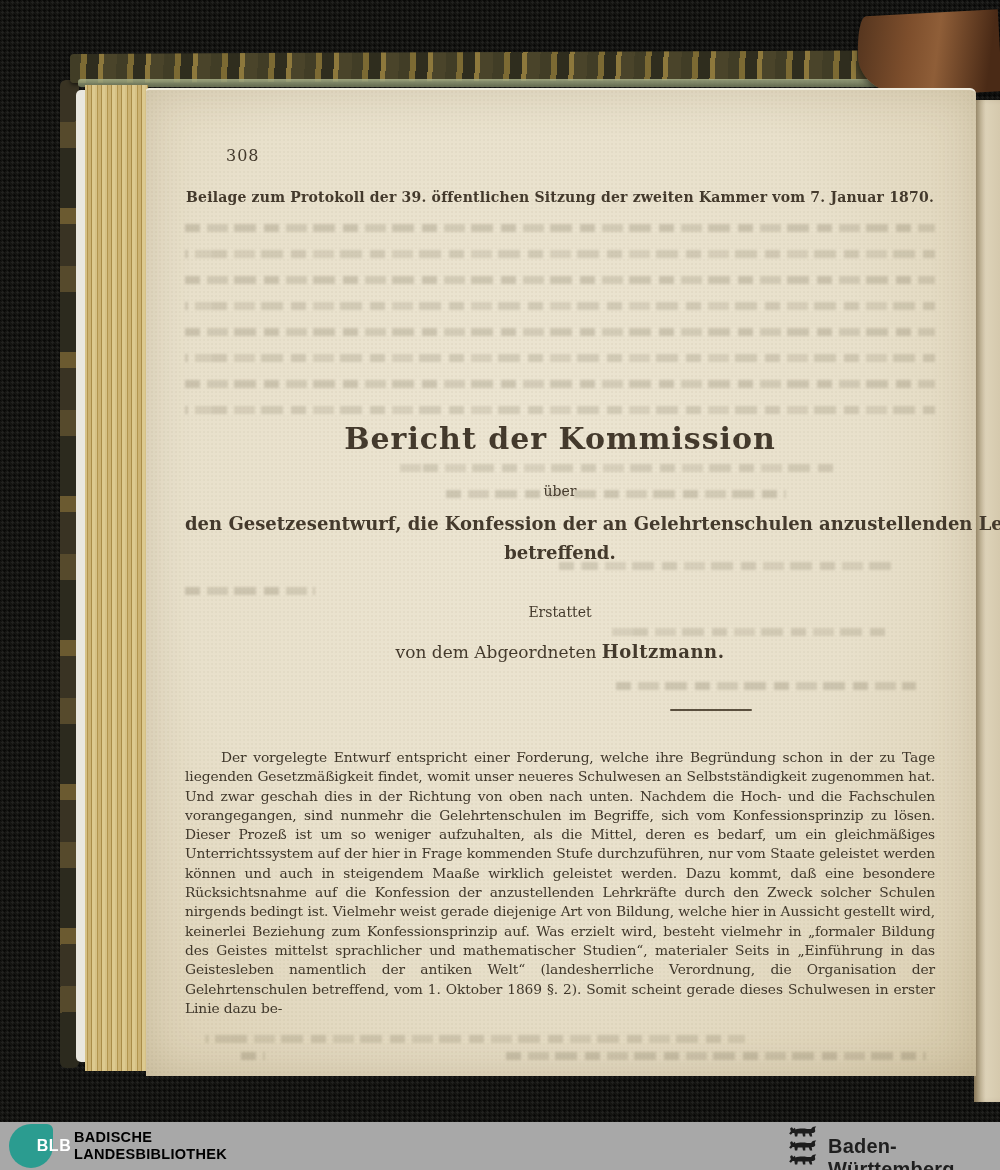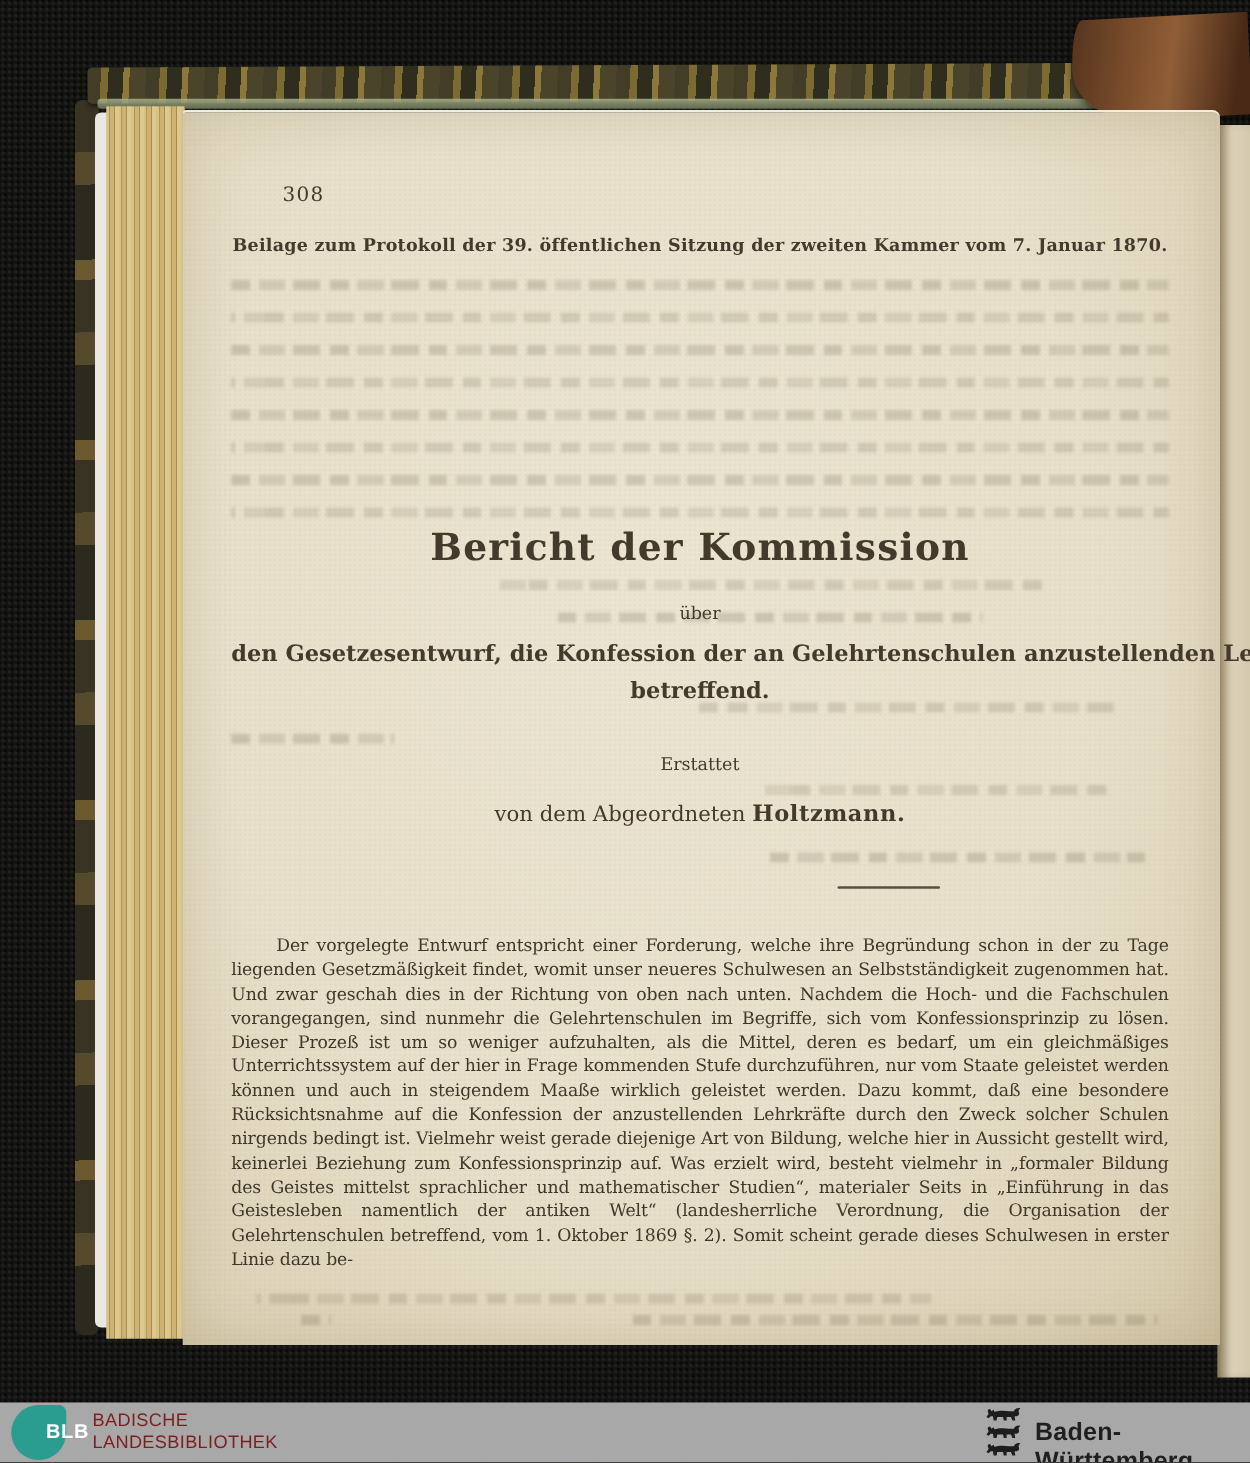--- a/index.html
+++ b/index.html
@@ -58,22 +58,22 @@
      background:repeating-linear-gradient(90deg,rgba(104,95,72,.45) 0 15px,rgba(0,0,0,0) 15px 22px,
         rgba(104,95,72,.34) 22px 43px,rgba(0,0,0,0) 43px 49px,rgba(104,95,72,.42) 49px 71px,rgba(0,0,0,0) 71px 79px);}
   .ghost.alt{background-position:27px 0;opacity:.42;}
 
   
   .bar{position:absolute;left:0;top:1122px;width:1000px;height:48px;background:#a8a8a8;
      font-family:"Liberation Sans",sans-serif;}
   .blb-logo{position:absolute;left:9px;top:2px;width:44px;height:44px;background:#2b9c90;
      border-radius:22px 6px 22px 22px;display:flex;align-items:center;justify-content:center;}
   .blb-logo span{color:#fff;font-size:16px;font-weight:bold;letter-spacing:.5px;margin-left:46px;}
-  .lib-name{position:absolute;left:74px;top:7px;font-size:14.5px;font-weight:normal;line-height:17px;
-     color:#7f1d1d;letter-spacing:.3px;}
+  .lib-name{position:absolute;left:74px;top:7px;font-size:14.5px;font-weight:bold;line-height:17px;
+     color:#000000;letter-spacing:.3px;}
   .arms{position:absolute;left:788px;top:3px;display:flex;flex-direction:column;gap:1px;}
   .arms svg{width:30px;height:13px;fill:#1d1d1d;}
   .state{position:absolute;left:828px;top:13px;font-size:20px;font-weight:bold;color:#1f1f1f;letter-spacing:.2px;}
 </style>
 </head>
 <body>
 
 <div class="stage">
 
   <div class="cover-left"></div>

